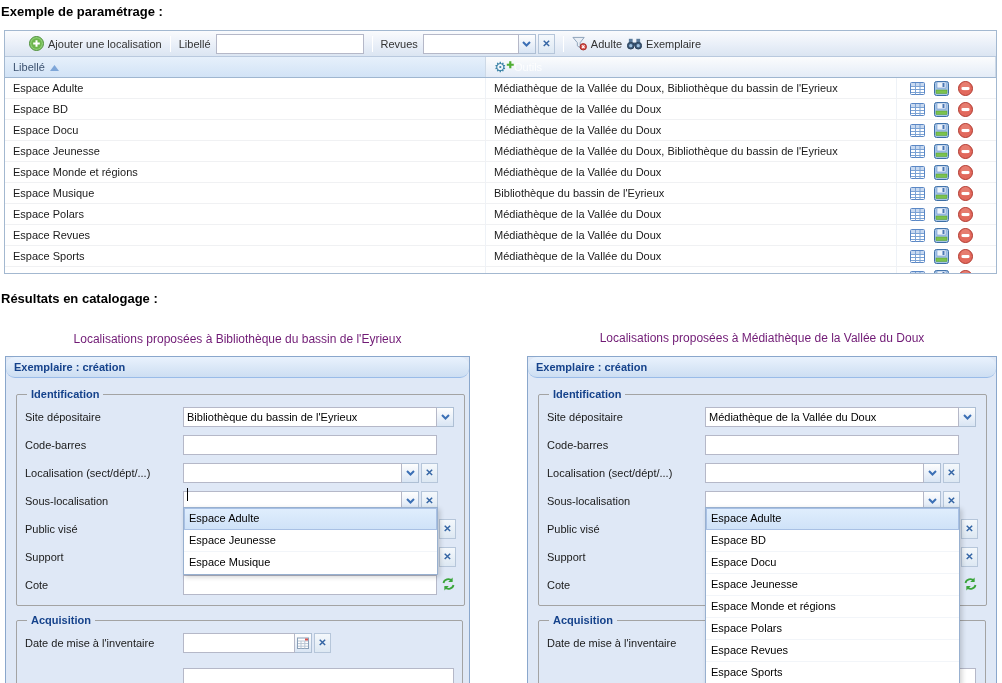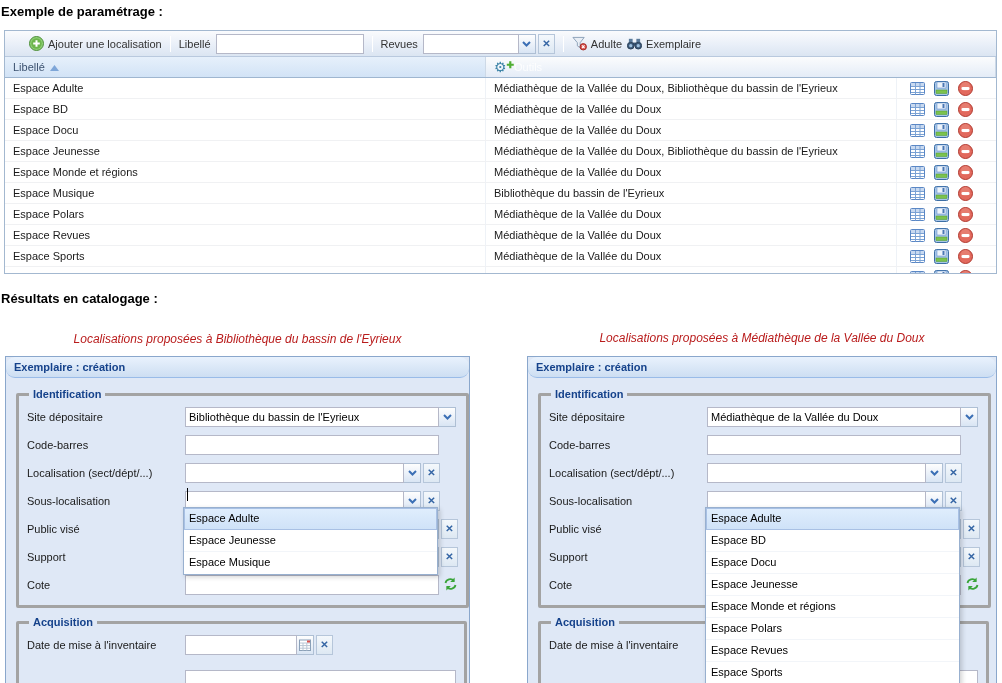--- a/index.html
+++ b/index.html
@@ -41,32 +41,32 @@
   .gc1 { width:481px; border-right:1px solid #eef2f7; }
   .gc2 { width:411px; border-right:1px solid #eef2f7; }
   .gc3 { flex:1; display:flex; align-items:center; gap:9px; padding-left:13px; }
   .ricon { width:15px; height:15px; display:inline-flex; }
 
   .gear-wrap { position:relative; width:18px; height:18px; }
   .gear-glyph { position:absolute; left:0; top:-1px; font-size:14px; color:#3e85a8; }
   .gear-plus { position:absolute; right:-2px; top:-3px; font-size:9px; font-weight:bold; color:#4fae33; }
 
   
-  .caption { position:absolute; font-size:12px; font-style:italic; color:#b91c1c; text-align:center; }
+  .caption { position:absolute; font-size:12px; color:#701a75; text-align:center; }
   #caption-left { top:332px; left:5px; width:465px; }
   #caption-right { top:331px; left:527px; width:470px; }
 
   
   .panel { position:absolute; top:356px; height:345px; border:1px solid #8aa7cc; background:#dfe8f6; }
   #panel-left { left:5px; width:465px; }
   #panel-right { left:527px; width:470px; }
   .panel-hd { height:21px; background:linear-gradient(#e9f2fd,#cddef2); border-bottom:1px solid #99bbe8;
               color:#15428b; font-weight:bold; line-height:20px; padding-left:8px;border-radius:9px; }
   .panel-bd { padding:8px 8px 0; position:relative; }
-  fieldset { border:3px solid #a3a3a3; border-radius:2px; margin:2px 2px 8px; padding:6px 8px 8px; }
+  fieldset { border:1px solid #a3a3a3; border-radius:2px; margin:2px 2px 8px; padding:6px 8px 8px; }
   legend { color:#15428b; font-weight:bold; font-size:11px; padding:0 4px; margin-left:2px; }
   .frow { display:flex; align-items:center; height:21px; margin-bottom:7px; }
   .flabel { flex:0 0 158px; color:#1a1a1a; }
   .w-site { width:254px; } .w-code { width:254px; } .w-loc { width:219px; }
   .w-pub { width:237px; } .w-cote { width:254px; } .w-date { width:112px; }
   .refresh-ic { margin-left:4px; display:inline-flex; }
   .sliver-row { margin-top:14px; }
 
   .dropdown { position:absolute; left:177px; top:129px; width:255px; background:#fff;
               border:1px solid #98b0cf; box-shadow:2px 2px 5px rgba(0,0,0,.18); z-index:10; }

